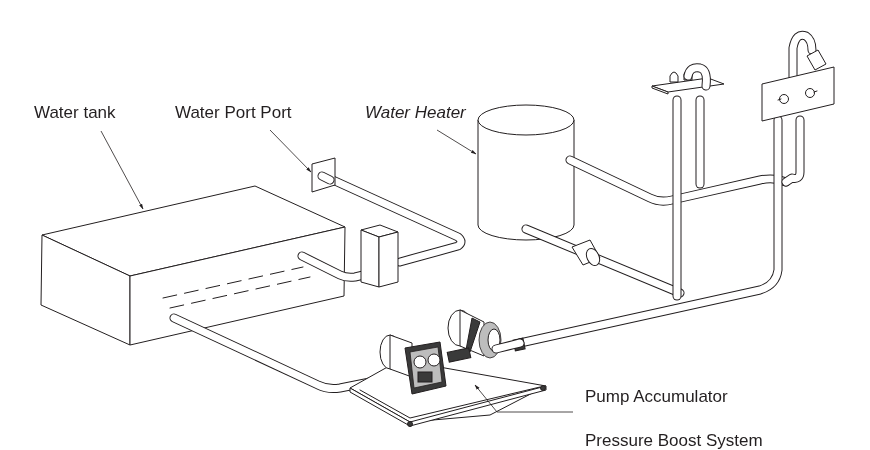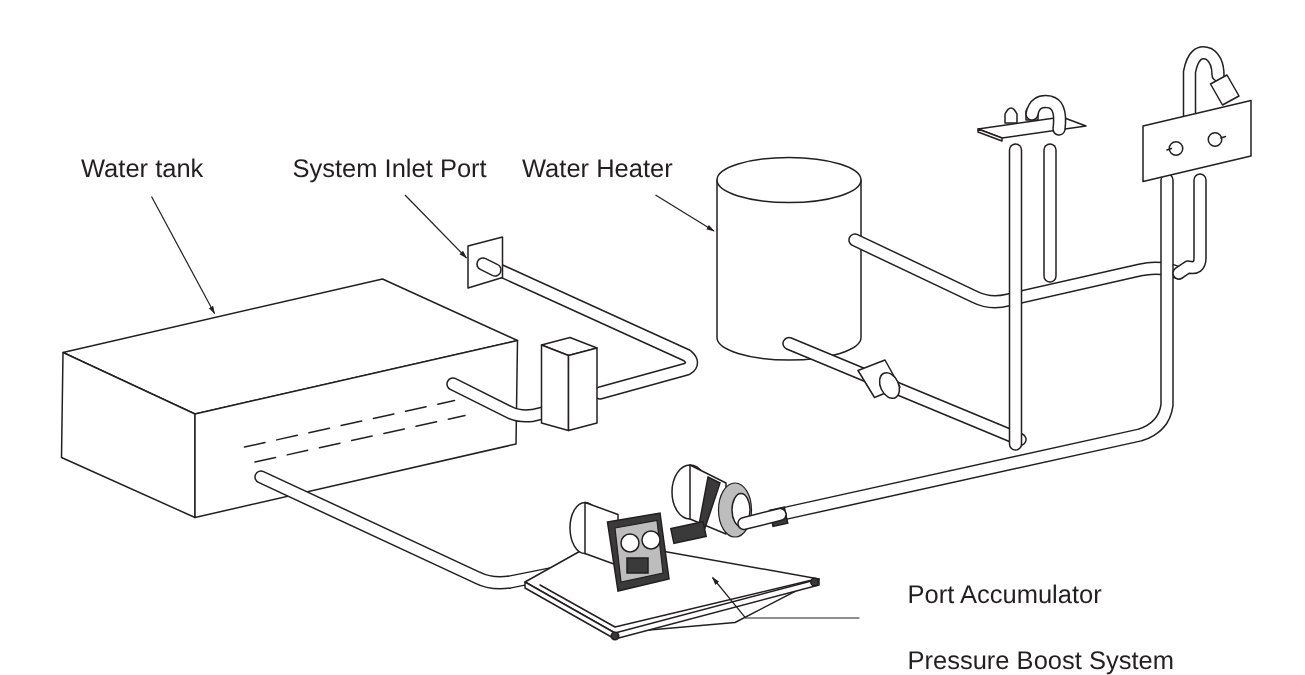--- a/index.html
+++ b/index.html
@@ -1,18 +1,18 @@
 <!DOCTYPE html>
 <html><head>
 <meta charset="utf-8">
 <style>
   html, body { margin: 0; padding: 0; background: #ffffff; }
   body { width: 870px; height: 450px; overflow: hidden; position: relative; font-family: "Liberation Sans", sans-serif; }
   #diagram { position: absolute; left: 0; top: 0; width: 870px; height: 450px; }
-  .lbl { position: absolute; font-family: "Liberation Sans", sans-serif; font-size: 17px; color: #231f20; white-space: nowrap; line-height: 18px; margin-left: 20px; }
+  .lbl { position: absolute; font-family: "Liberation Sans", sans-serif; font-size: 17px; color: #231f20; white-space: nowrap; line-height: 18px; }
   .ln { fill: none; stroke: #231f20; stroke-width: 1; stroke-linejoin: round; stroke-linecap: round; }
   .pipe-o { fill: none; stroke: #231f20; stroke-width: 9; stroke-linejoin: round; stroke-linecap: round; }
   .pipe-i { fill: none; stroke: #ffffff; stroke-width: 7; stroke-linejoin: round; stroke-linecap: round; }
   .face { fill: #ffffff; stroke: #231f20; stroke-width: 1; stroke-linejoin: round; }
   .dark { fill: #3a3a3a; stroke: #231f20; stroke-width: 1; }
   .mid { fill: #bdbdbd; stroke: #231f20; stroke-width: 0.8; }
   .lead { fill: none; stroke: #231f20; stroke-width: 0.8; }
 </style>
 </head>
 <body>
@@ -150,16 +150,16 @@
     <path class="pipe-i" d="M496,349 L520,343"></path>
   </g>
 
   <line class="lead" x1="101" y1="131" x2="143" y2="209" marker-end="url(#arrow)"></line>
   <line class="lead" x1="270" y1="130" x2="311" y2="172" marker-end="url(#arrow)"></line>
   <line class="lead" x1="437" y1="130" x2="476" y2="154" marker-end="url(#arrow)"></line>
   <polyline class="lead" points="573,412 497,412 475,385" marker-end="url(#arrow)"></polyline>
 </svg>
 
 <div class="lbl" style="left:34px; top:104px;">Water tank</div>
-<div class="lbl" style="left:175px; top:104px;">System Inlet Port</div>
-<div class="lbl" style="left:328px; top:104px;">Water Heater</div>
-<div class="lbl" style="left:585px; top:388px;">Port Accumulator</div>
+<div class="lbl" style="left:175px; top:104px;">Water Port Port</div>
+<div class="lbl" style="left:365px; top:104px;font-style:italic;">Water Heater</div>
+<div class="lbl" style="left:585px; top:388px;">Pump Accumulator</div>
 <div class="lbl" style="left:585px; top:432px;">Pressure Boost System</div>
 
 </body></html>

